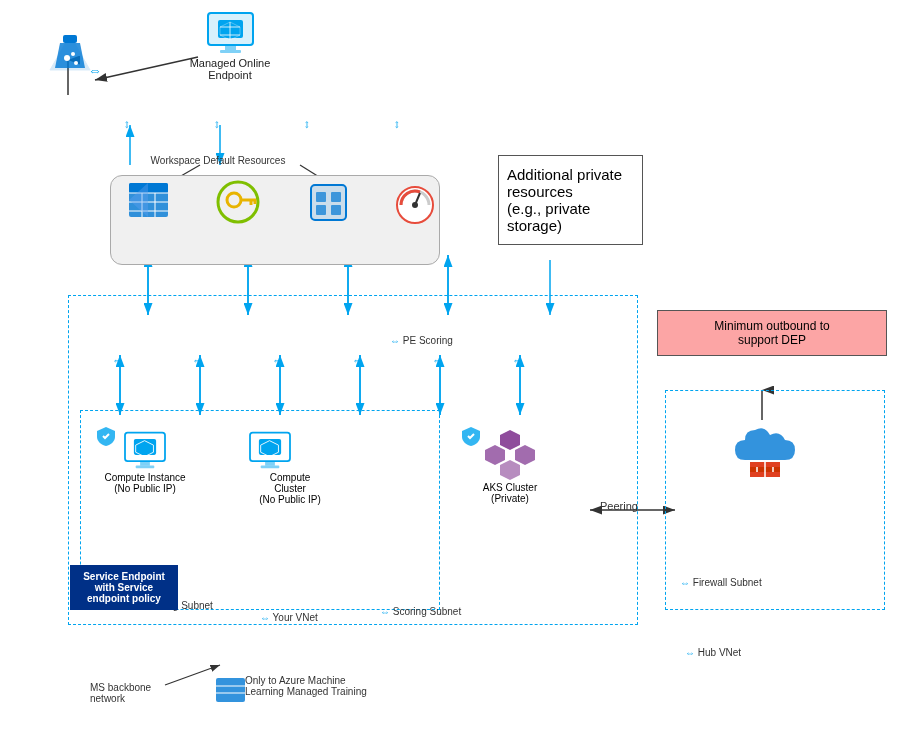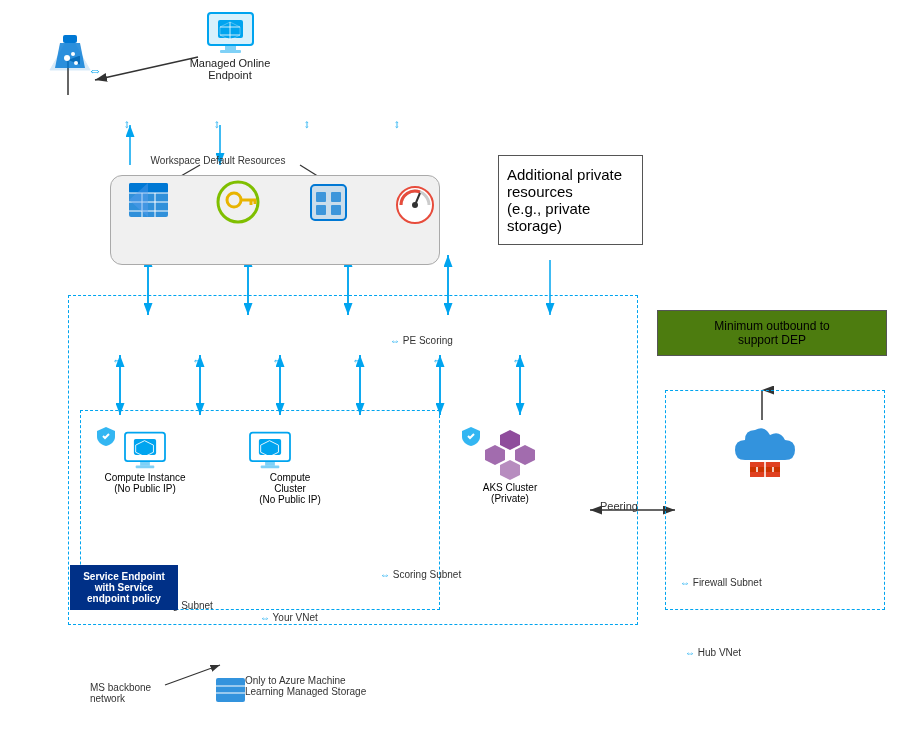--- a/index.html
+++ b/index.html
@@ -59,21 +59,21 @@
       position: absolute;
       top: 0; left: 0;
       width: 919px;
       height: 735px;
       pointer-events: none;
     }
 
     .dep-box {
       position: absolute;
       border: 1.5px solid #555;
-      background: #4d7c0f;
+      background: #fca5a5;
       text-align: center;
       padding: 8px;
       font-size: 12px;
       font-weight: 500;
     }
 
     .service-endpoint-box {
       position: absolute;
       background: #003087;
       color: #fff;
@@ -252,21 +252,21 @@
     <span style="color:#00a4ef;">⇔ </span><span style="color:#333;">PE Scoring</span>
   </div>
 
   <div class="dashed-box" style="left:80px; top:410px; width:360px; height:200px;">
   </div>
 
   <div class="label-small" style="left:130px; top:600px;">
     <span style="color:#00a4ef;">⇔ </span><span style="color:#333;">Training Subnet</span>
   </div>
 
-  <div class="label-small" style="left:380px; top:569px;">
+  <div class="label-small" style="left:380px; top:606px;">
     <span style="color:#00a4ef;">⇔ </span><span style="color:#333;">Scoring Subnet</span>
   </div>
 
   <div class="icon-container" style="left:90px; top:430px; width:110px;">
 
     <div style="position:absolute; top:-5px; left:5px;">
       <svg width="22" height="22" viewBox="0 0 22 22">
         <path d="M11 2 L20 6 L20 12 C20 16 16 20 11 21 C6 20 2 16 2 12 L2 6 Z" fill="#00a4ef" opacity="0.8"></path>
         <path d="M8 11 L10 13 L14 9" stroke="white" stroke-width="2" fill="none"></path>
       </svg>
@@ -359,21 +359,21 @@
 
   <div class="icon-container" style="left:210px; top:675px; width:40px;">
     <svg width="35" height="30" viewBox="0 0 35 30">
       <rect x="3" y="3" width="29" height="24" rx="2" fill="#0078d4" opacity="0.8"></rect>
       <line x1="3" y1="11" x2="32" y2="11" stroke="white" stroke-width="1"></line>
       <line x1="3" y1="18" x2="32" y2="18" stroke="white" stroke-width="1"></line>
     </svg>
   </div>
 
   <div style="position:absolute; left:245px; top:675px; font-size:10px; color:#333; white-space:pre-line;">Only to Azure Machine
-Learning Managed Storage</div>
+Learning Managed Training</div>
 
   <div style="position:absolute; left:112px; top:353px; color:#00a4ef; font-size:12px;">⇔</div>
   <div style="position:absolute; left:192px; top:353px; color:#00a4ef; font-size:12px;">⇔</div>
   <div style="position:absolute; left:272px; top:353px; color:#00a4ef; font-size:12px;">⇔</div>
   <div style="position:absolute; left:352px; top:353px; color:#00a4ef; font-size:12px;">⇔</div>
   <div style="position:absolute; left:432px; top:353px; color:#00a4ef; font-size:12px;">⇔</div>
   <div style="position:absolute; left:512px; top:353px; color:#00a4ef; font-size:12px;">⇔</div>
 
   <div style="position:absolute; left:122px; top:118px; color:#00a4ef; font-size:12px; transform:rotate(90deg);">⇔</div>
   <div style="position:absolute; left:212px; top:118px; color:#00a4ef; font-size:12px; transform:rotate(90deg);">⇔</div>

